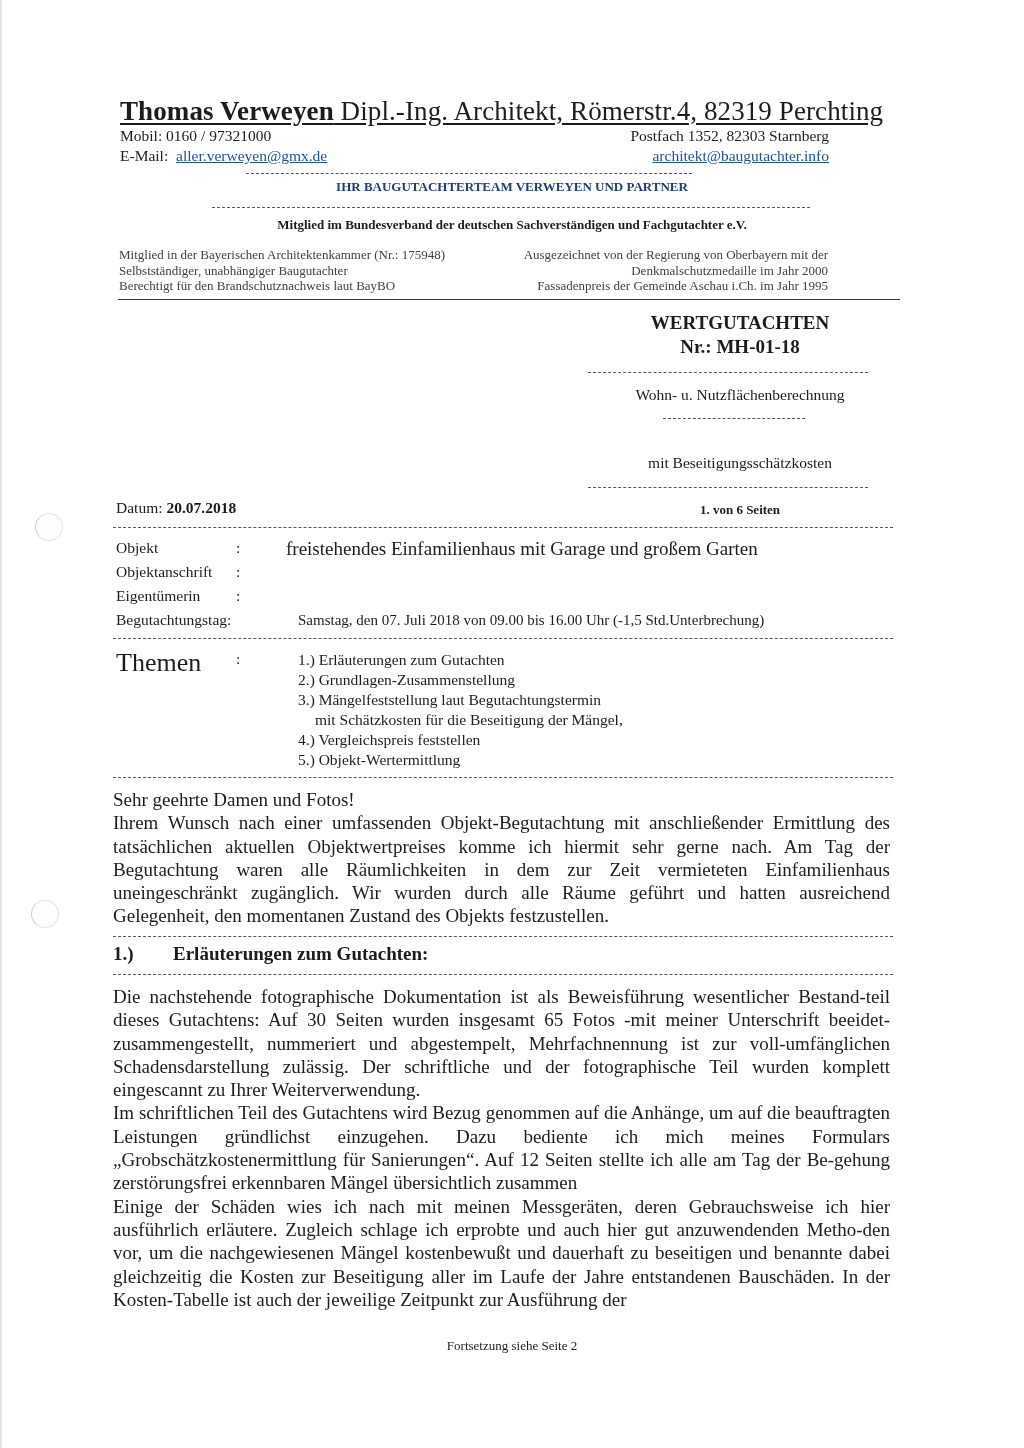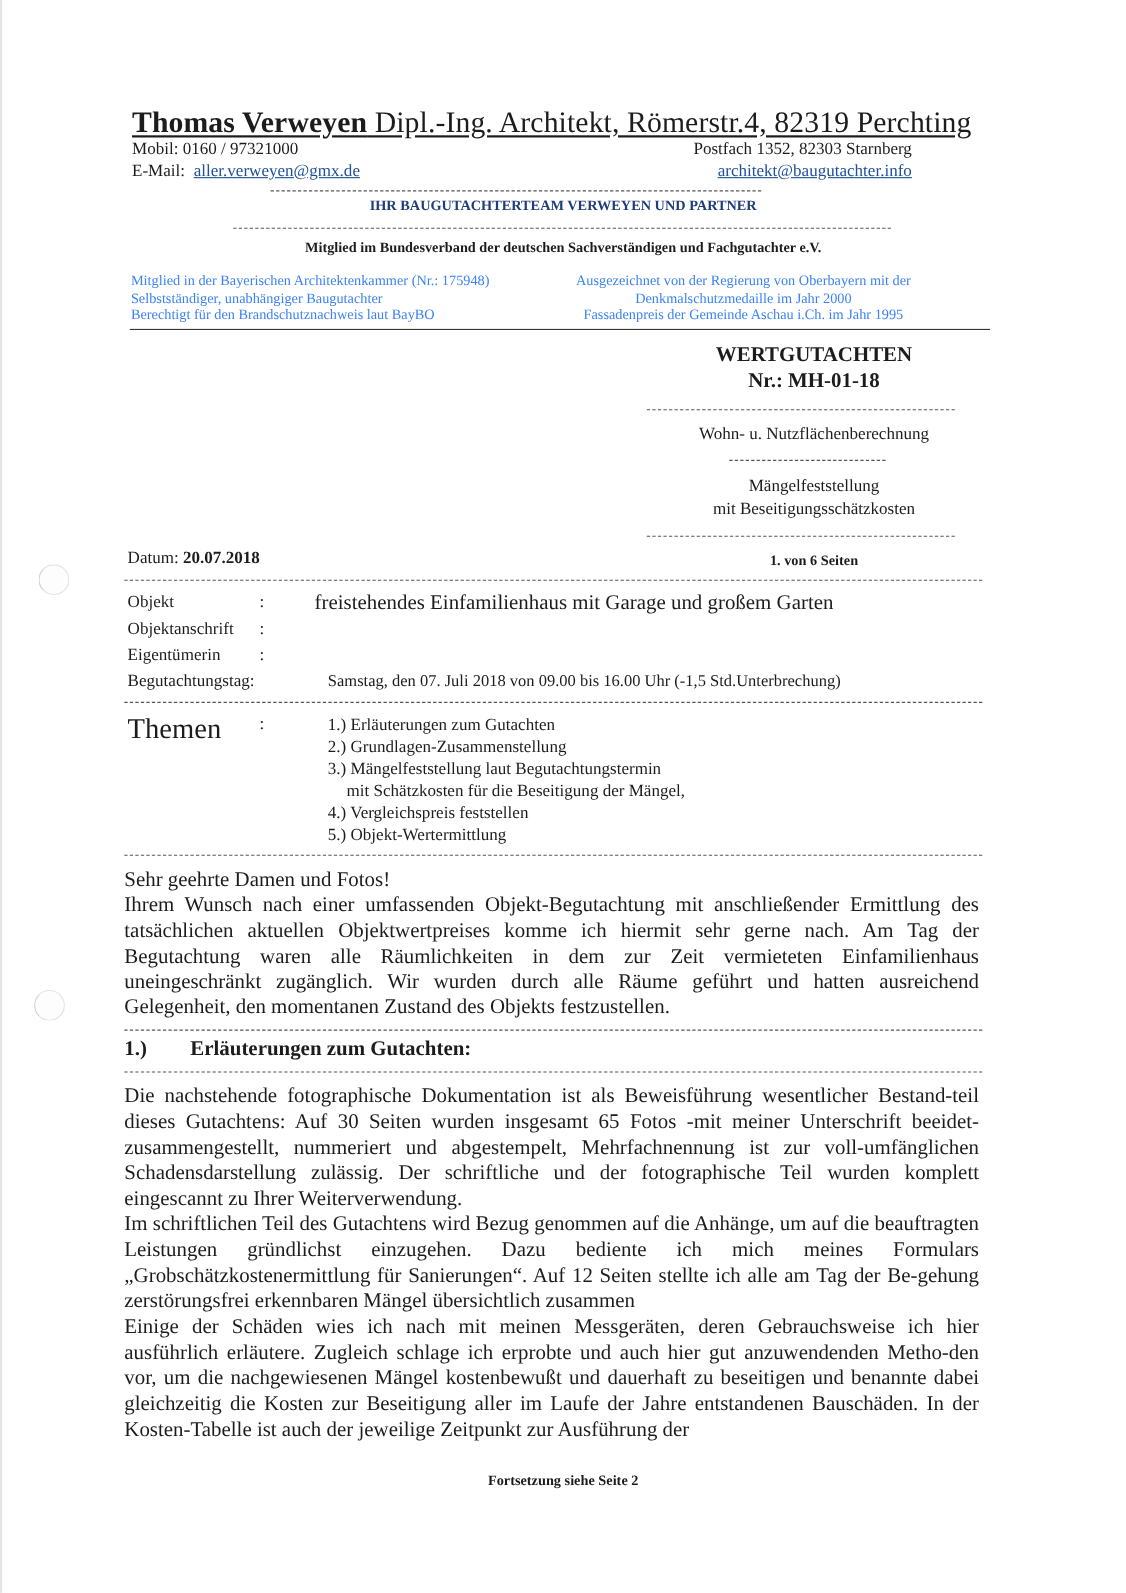--- a/index.html
+++ b/index.html
@@ -16,43 +16,43 @@
   .abs { position: absolute; white-space: nowrap; }
   .dash { position: absolute; height: 0; border-top: 1px dashed #555; }
   .solid { position: absolute; height: 0; border-top: 1px solid #333; }
 
   .hdr-title { left: 120px; top: 96px; font-size: 27px; text-decoration: underline; text-underline-offset: 3px; letter-spacing: 0.1px; }
   .hdr-title b { font-weight: bold; }
   .contact { font-size: 15.5px; }
   .link { color: #1d4f9a; text-decoration: underline; }
   .team { left: 0; width: 1024px; text-align: center; top: 179px; font-size: 13px; font-weight: bold; color: #1e3d7a; }
   .member { left: 0; width: 1024px; text-align: center; top: 217px; font-size: 13px; font-weight: bold; }
-  .small { font-size: 13px; line-height: 15.5px; color: #3b82f6; }
-  .rtxt { text-align: center; }
+  .small { font-size: 13px; line-height: 15.5px; color: #404040; }
+  .rtxt { text-align: right; }
 
   .wg-title { left: 560px; width: 360px; text-align: center; font-size: 19px; font-weight: bold; line-height: 24px; }
   .wg-sub { left: 560px; width: 360px; text-align: center; font-size: 15.5px; line-height: 21px; }
   .pages { left: 560px; width: 360px; text-align: center; font-size: 13px; font-weight: bold; top: 502px; }
 
   .datum { left: 116px; top: 499px; font-size: 15.5px; }
   .lbl { left: 116px; font-size: 15.5px; }
   .colon { left: 236px; font-size: 15.5px; }
   .val-big { left: 286px; top: 538px; font-size: 19px; }
   .val { left: 298px; font-size: 15px; }
   .themen-lbl { left: 116px; top: 648px; font-size: 26px; }
   .themen-colon { left: 236px; top: 650px; font-size: 15.5px; }
   .topics { left: 298px; top: 650px; font-size: 15.5px; line-height: 20px; white-space: normal; width: 560px; }
   .topics div { white-space: nowrap; }
   .indent { padding-left: 17px; }
 
   .body-text { left: 113px; width: 777px; font-size: 19px; line-height: 23.3px; text-align: justify; white-space: normal; }
   .body-text p { margin: 0; }
   .section-num { left: 113px; top: 943px; font-size: 19px; font-weight: bold; }
   .section-title { left: 173px; top: 943px; font-size: 19px; font-weight: bold; }
-  .footer { left: 0; width: 1024px; text-align: center; top: 1338px; font-size: 13px; font-weight: bold; }
+  .footer { left: 0; width: 1024px; text-align: center; top: 1338px; font-size: 13px; font-weight: normal; }
 </style>
 </head>
 <body>
 
 <div class="page">
   <div class="left-edge"></div>
   <div class="punch-hole" style="left:35px; top:513px;"></div>
   <div class="punch-hole" style="left:31px; top:900px;"></div>
 
   <div class="abs hdr-title"><b>Thomas Verweyen</b><span> Dipl.-Ing. Architekt, Römerstr.4, 82319 Perchting</span></div>
@@ -82,21 +82,20 @@
     <div>Fassadenpreis der Gemeinde Aschau i.Ch. im Jahr 1995</div>
   </div>
 
   <div class="solid" style="left:118px; width:782px; top:299px;"></div>
 
   <div class="abs wg-title" style="top:311px;">WERTGUTACHTEN</div>
   <div class="abs wg-title" style="top:335px;">Nr.: MH-01-18</div>
   <div class="dash" style="left:588px; width:280px; top:372px;"></div>
   <div class="abs wg-sub" style="top:384px;">Wohn- u. Nutzflächenberechnung</div>
   <div class="dash" style="left:663px; width:142px; top:418px;"></div>
-  <div class="abs wg-sub" style="top:431px;">Mängelfeststellung</div>
   <div class="abs wg-sub" style="top:452px;">mit Beseitigungsschätzkosten</div>
   <div class="dash" style="left:588px; width:280px; top:487px;"></div>
 
   <div class="abs datum"><span>Datum: </span><b>20.07.2018</b></div>
   <div class="abs pages">1. von 6 Seiten</div>
 
   <div class="dash" style="left:113px; width:780px; top:527px;"></div>
 
   <div class="abs lbl" style="top:539px;">Objekt</div>
   <div class="abs colon" style="top:539px;">:</div>

